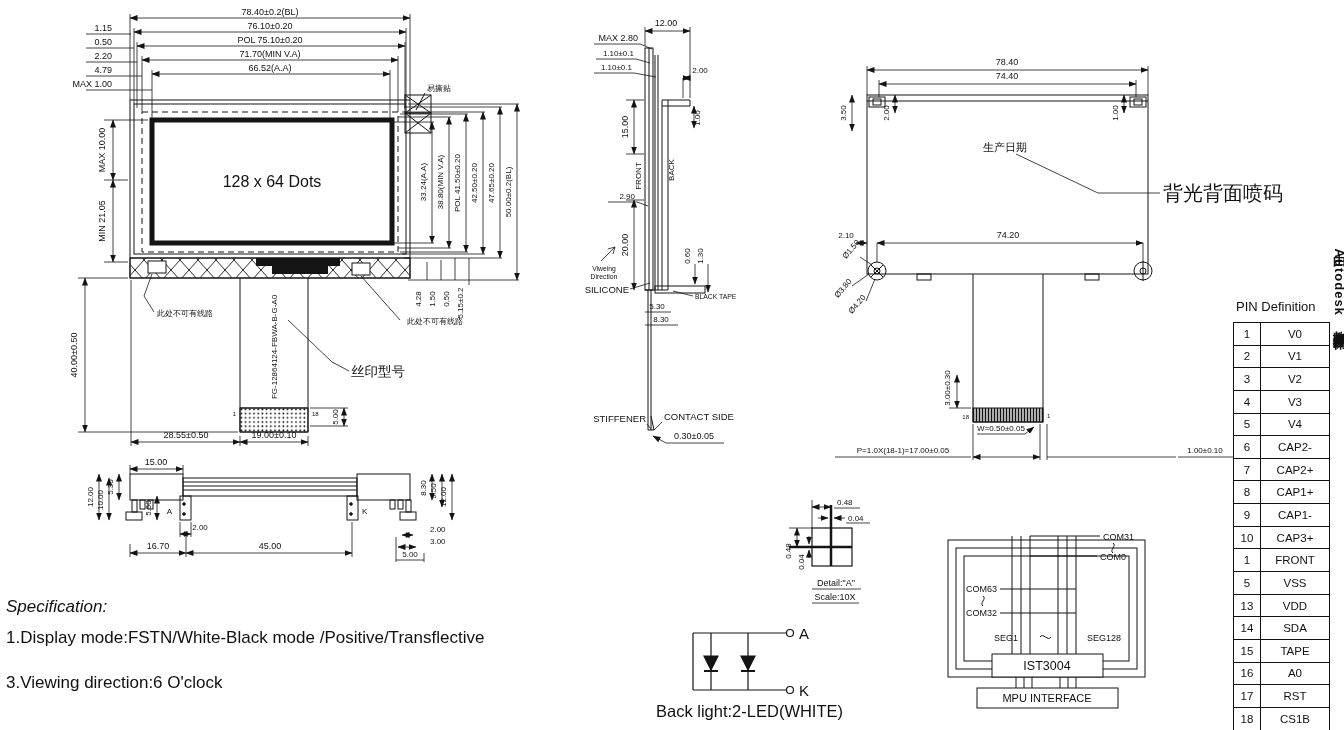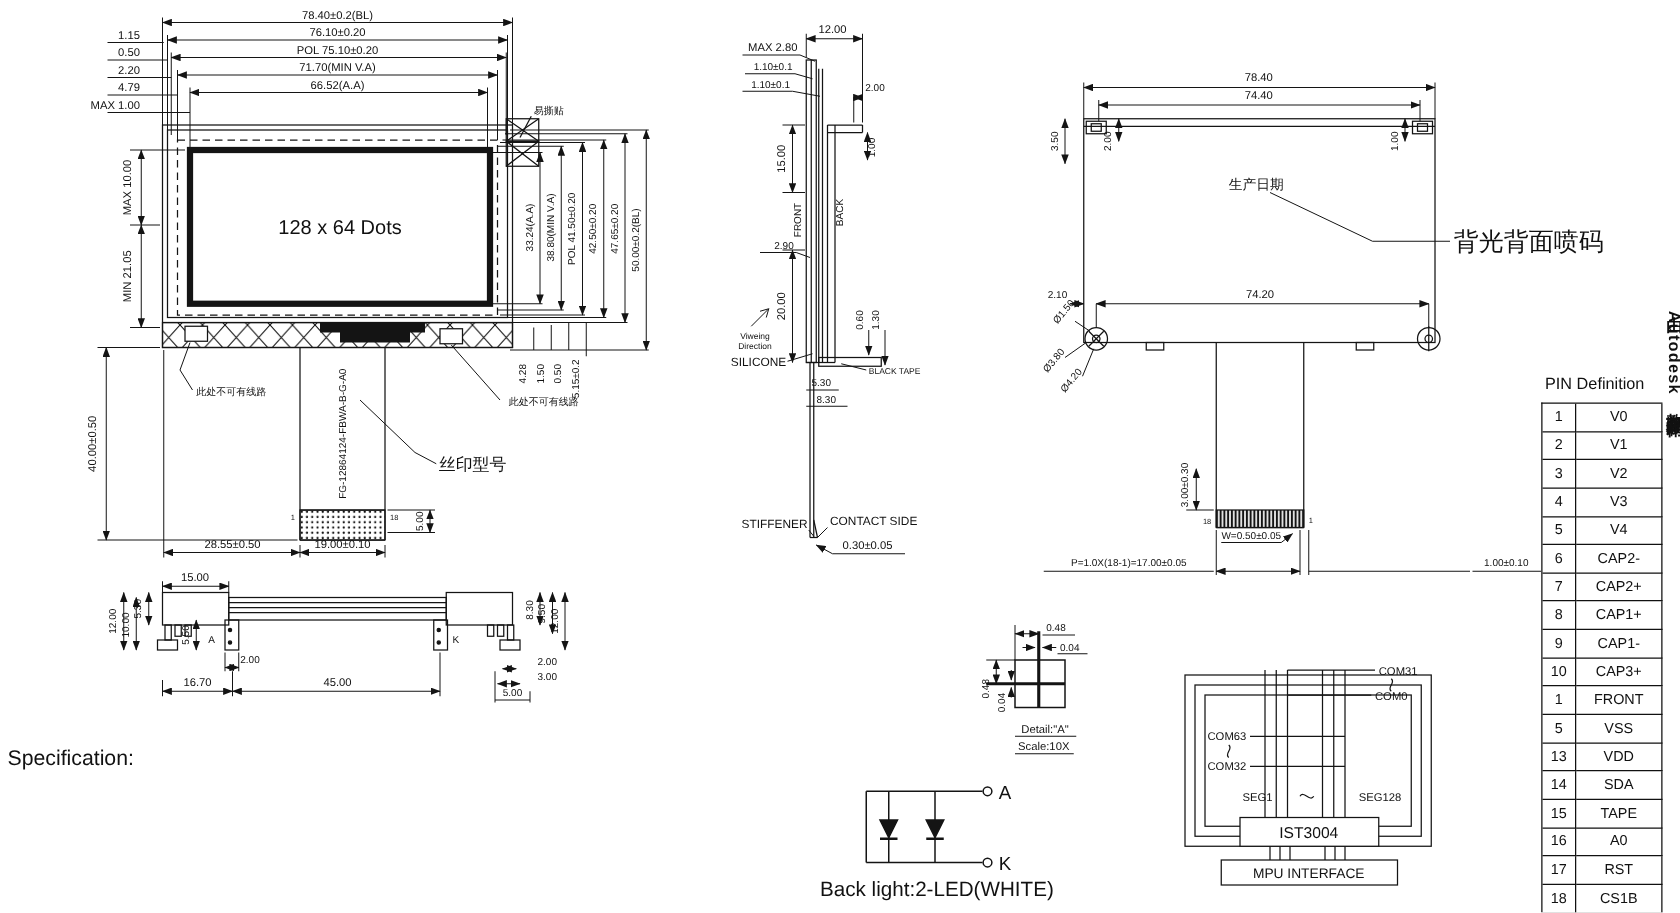--- a/index.html
+++ b/index.html
@@ -10,21 +10,21 @@
   .mid{text-anchor:middle}.end{text-anchor:end}
   .t6{font-size:6px}.t7{font-size:6.8px}.t8{font-size:8px}.t9{font-size:9px}
   .t10{font-size:9.5px}.t11{font-size:11px}.t12{font-size:12.5px}.t13{font-size:13.5px}
   .t15{font-size:15px}.t16{font-size:16px}.t17{font-size:16.5px}.t20{font-size:20px}
   .pin-title{position:absolute;left:1236px;top:299px;font-size:13px}
   .pin-table{position:absolute;left:1233px;top:322px;border-top:1px solid #111;border-left:1px solid #111;background:#fff}
   .pin-row{display:grid;grid-template-columns:27px 69px}
   .pc{border-right:1px solid #111;border-bottom:1px solid #111;height:21.65px;
       display:flex;align-items:center;justify-content:center;font-size:11.5px}
   .spec{position:absolute;left:6px;font-size:17px;white-space:nowrap}
-  .spec-title{}
+  .spec-title{font-style:italic}
   .wm{position:absolute;left:1330px;top:243px;writing-mode:vertical-rl;
       font-size:13px;font-weight:600;letter-spacing:1px;white-space:nowrap}
 </style>
 </head>
 <body>
 
 <div id="stage">
 
 <svg width="1344" height="730" viewBox="0 0 1344 730">
   <defs>
@@ -547,16 +547,18 @@
           <div class="pc">RST</div>
         </div>
         <div class="pin-row">
           <div class="pc">18</div>
           <div class="pc">CS1B</div>
         </div>
       </div>
   </div>
 
   <div class="spec spec-title" style="top:597px">Specification:</div>
+  <div class="spec" style="top:628px">1.Display mode:FSTN/White-Black mode /Positive/Transflective</div>
+  <div class="spec" style="top:673px">3.Viewing direction:6 O'clock</div>
 
   <div class="wm">由 Autodesk 教育版产品制作</div>
 
 </div>
 
 </body></html>

